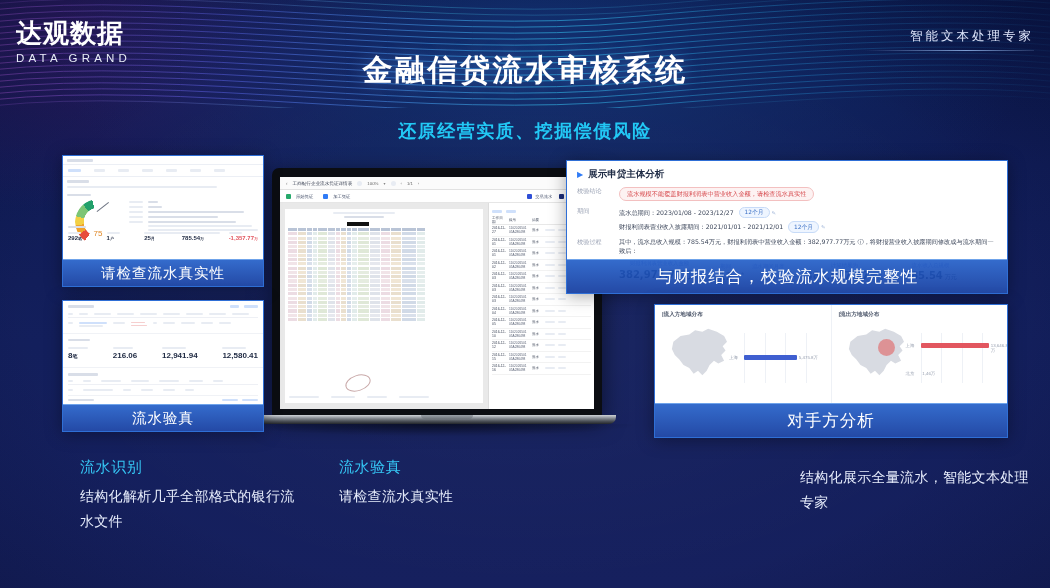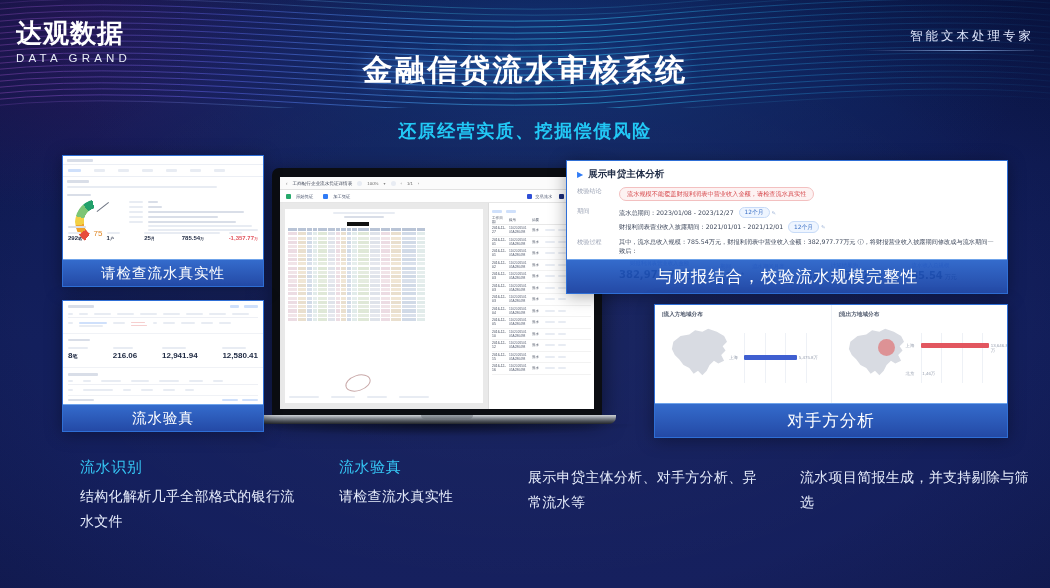--- a/index.html
+++ b/index.html
@@ -1123,17 +1123,16 @@
 
 <div class="foot" id="foot-1">
   <div class="foot-h">流水识别</div>
   <div class="foot-p">结构化解析几乎全部格式的银行流水文件</div>
 </div>
 <div class="foot" id="foot-2">
   <div class="foot-h">流水验真</div>
   <div class="foot-p">请检查流水真实性</div>
 </div>
 <div class="foot" id="foot-3">
-  <div class="foot-p">展示申贷主体分析、对手方分析、异常流水等</div>
 </div>
 <div class="foot" id="foot-4">
-  <div class="foot-p">流水项目简报生成，并支持剔除与筛选</div>
+  <div class="foot-p">结构化展示全量流水，智能文本处理专家</div>
 </div>
 
 </body></html>

